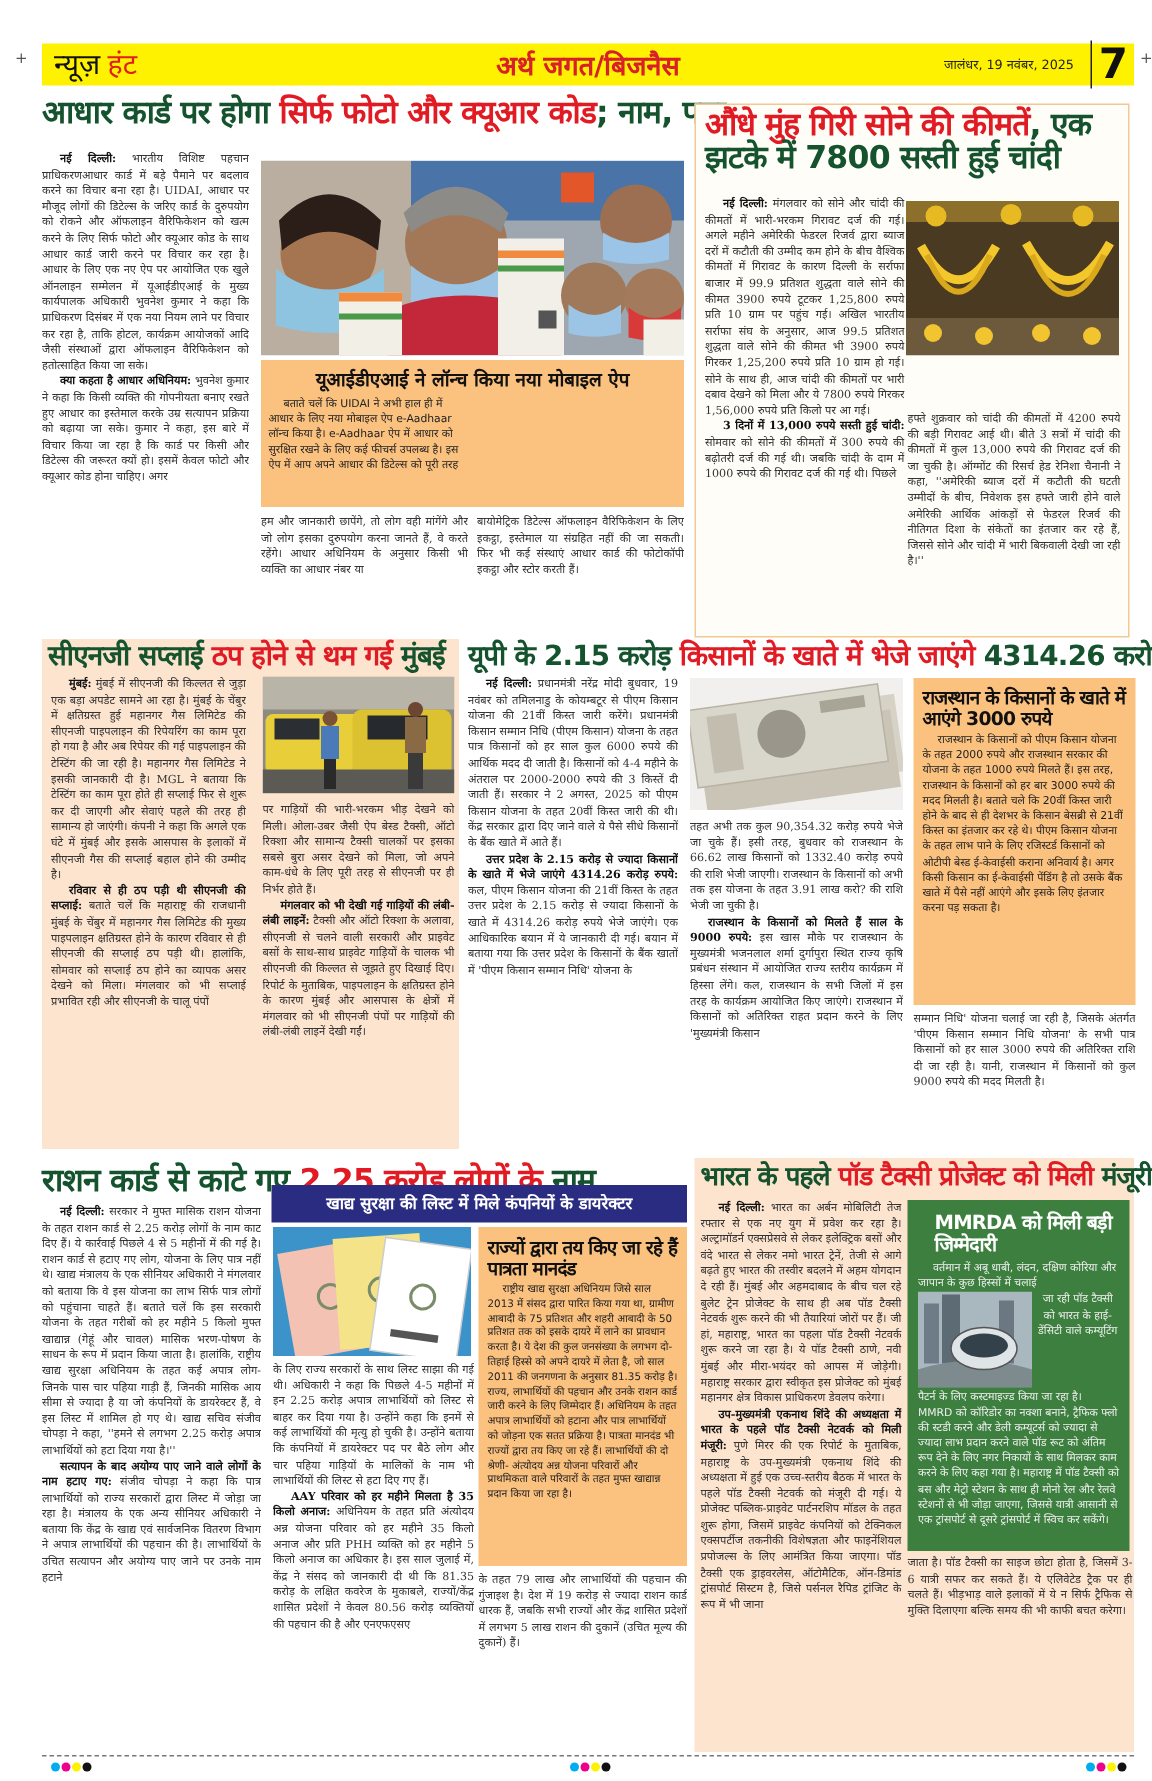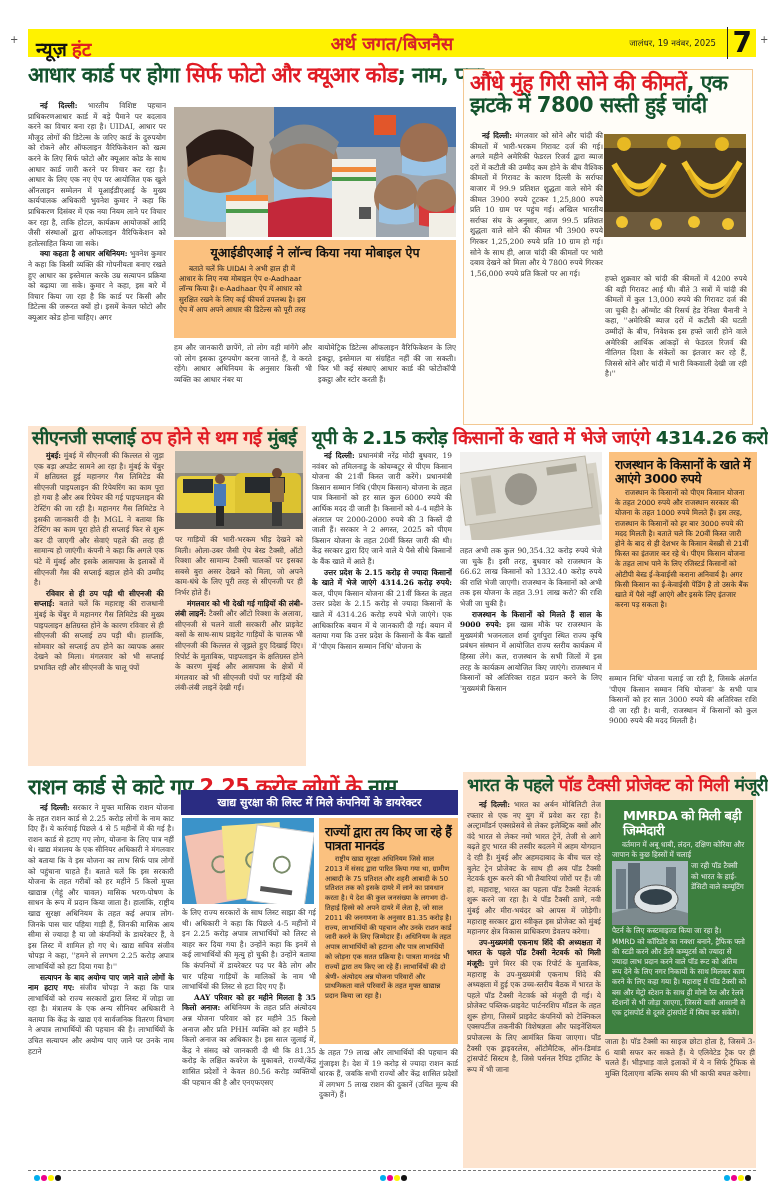--- a/index.html
+++ b/index.html
@@ -2,21 +2,21 @@
 <html><head>
 <meta charset="utf-8">
 <style>
   * { box-sizing: border-box; margin: 0; padding: 0; }
   html, body { width: 768px; height: 1187px; background: #ffffff; overflow: hidden; }
   body { font-family: "DejaVu Serif", serif; color: #1a1a1a; position: relative; }
   .page { position: absolute; left: 0; top: 0; width: 768px; height: 1187px; }
 
   
   .masthead { position: absolute; left: 28px; top: 29px; width: 728px; height: 28px; background: #fff200; display: flex; align-items: center; }
-  .brand { position: absolute; left: 8px; top: 0; height: 40px; display: flex; align-items: center; font-family: "DejaVu Sans", sans-serif; font-weight: bold; font-size: 19px; }
+  .brand { position: absolute; left: 8px; top: 0; height: 40px; display: flex; align-items: flex-start; font-family: "DejaVu Sans", sans-serif; font-weight: normal; font-size: 19px; }
   .brand .b1 { color: #111; }
   .brand .b2 { color: #e02020; margin-left: 5px; }
   .section-title { position: absolute; left: 0; right: 0; text-align: center; top: 2px; font-family: "DejaVu Sans", sans-serif; font-weight: bold; font-size: 18px; color: #d8202a; }
   .dateline { position: absolute; right: 40px; top: 8px; font-family: "DejaVu Sans", sans-serif; font-size: 8.5px; color: #222; }
   .pagenum { position: absolute; right: 4px; top: -2px; height: 32px; border-left: 1.5px solid #222; padding-left: 5px; font-family: "DejaVu Sans", sans-serif; font-weight: bold; font-size: 28px; color: #111; line-height: 32px; }
   .crop { position: absolute; font-size: 10px; color: #555; font-family: "DejaVu Sans", sans-serif; }
 
   
   .hl { font-family: "DejaVu Sans", sans-serif; font-weight: bold; line-height: 1.05; letter-spacing: -0.5px; }
   .red { color: #e01b24; }
@@ -130,20 +130,21 @@
     </div>
   </article>
 
   <article>
     <div class="gold-box"></div>
     <h1 class="hl gold-hl">
       <span class="red">औंधे मुंह गिरी सोने की कीमतें</span><span class="blk">, एक झटके में 7800 सस्ती हुई चांदी</span>
     </h1>
     <div class="box txt" style="left:470px;top:131px;width:133px;height:290px;overflow:hidden;">
       <p><b>नई दिल्ली:</b><span> मंगलवार को सोने और चांदी की कीमतों में भारी-भरकम गिरावट दर्ज की गई। अगले महीने अमेरिकी फेडरल रिजर्व द्वारा ब्याज दरों में कटौती की उम्मीद कम होने के बीच वैश्विक कीमतों में गिरावट के कारण दिल्ली के सर्राफा बाजार में 99.9 प्रतिशत शुद्धता वाले सोने की कीमत 3900 रुपये टूटकर 1,25,800 रुपये प्रति 10 ग्राम पर पहुंच गई। अखिल भारतीय सर्राफा संघ के अनुसार, आज 99.5 प्रतिशत शुद्धता वाले सोने की कीमत भी 3900 रुपये गिरकर 1,25,200 रुपये प्रति 10 ग्राम हो गई। सोने के साथ ही, आज चांदी की कीमतों पर भारी दबाव देखने को मिला और ये 7800 रुपये गिरकर 1,56,000 रुपये प्रति किलो पर आ गई।</span></p>
+      <p><b>3 दिनों में 13,000 रुपये सस्ती हुई चांदी:</b><span> सोमवार को सोने की कीमतों में 300 रुपये की बढ़ोतरी दर्ज की गई थी। जबकि चांदी के दाम में 1000 रुपये की गिरावट दर्ज की गई थी। पिछले</span></p>
     </div>
     <div class="img" style="left:604px;top:134px;width:142px;height:103px;">
       <svg width="142" height="103" viewBox="0 0 142 103">
         <rect width="142" height="103" fill="#4a3a22"></rect>
         <rect x="0" y="0" width="142" height="14" fill="#8c6f2a"></rect>
         <g fill="#e7b923">
           <circle cx="20" cy="10" r="7"></circle>
             <circle cx="70" cy="9" r="7"></circle>
             <circle cx="118" cy="10" r="7"></circle>
         </g>
@@ -288,21 +289,21 @@
           <svg width="76" height="64" viewBox="0 0 76 64">
             <rect width="76" height="64" fill="#a9b7bf"></rect>
             <rect x="4" y="8" width="10" height="40" fill="#6d7c86"></rect>
             <rect x="16" y="2" width="12" height="46" fill="#5d6b74"></rect>
             <rect x="54" y="6" width="10" height="42" fill="#6b7882"></rect>
             <path d="M0 52 Q38 40 76 52 L76 64 L0 64 Z" fill="#7d8a8e"></path>
             <ellipse cx="44" cy="38" rx="22" ry="14" fill="#dfe4e6" stroke="#555" stroke-width="1"></ellipse>
             <ellipse cx="44" cy="36" rx="16" ry="8" fill="#33414a"></ellipse>
           </svg>
         </div>
-        <div class="inset-txt" style="color:#f0f0f0;">जा रही पॉड टैक्सी को भारत के हाई-डेंसिटी वाले कम्यूटिंग</div>
+        <div class="inset-txt" style="color:#f0f0f0;text-align:center;">जा रही पॉड टैक्सी को भारत के हाई-डेंसिटी वाले कम्यूटिंग</div>
       </div>
       <div class="inset-txt" style="color:#f0f0f0;padding:1px 7px 0 7px;">पैटर्न के लिए कस्टमाइज्ड किया जा रहा है। MMRD को कॉरिडोर का नक्शा बनाने, ट्रैफिक फ्लो की स्टडी करने और डेली कम्यूटर्स को ज्यादा से ज्यादा लाभ प्रदान करने वाले पॉड रूट को अंतिम रूप देने के लिए नगर निकायों के साथ मिलकर काम करने के लिए कहा गया है। महाराष्ट्र में पॉड टैक्सी को बस और मेट्रो स्टेशन के साथ ही मोनो रेल और रेलवे स्टेशनों से भी जोड़ा जाएगा, जिससे यात्री आसानी से एक ट्रांसपोर्ट से दूसरे ट्रांसपोर्ट में स्विच कर सकेंगे।</div>
     </div>
     <div class="box txt" style="left:605px;top:1037px;width:150px;height:128px;overflow:hidden;">
       <span>जाता है। पॉड टैक्सी का साइज छोटा होता है, जिसमें 3-6 यात्री सफर कर सकते हैं। ये एलिवेटेड ट्रैक पर ही चलते हैं। भीड़भाड़ वाले इलाकों में ये न सिर्फ ट्रैफिक से मुक्ति दिलाएगा बल्कि समय की भी काफी बचत करेगा।</span>
     </div>
   </article>
 
   <div class="dash"></div>
   <div class="regmarks" style="left:34px;">

